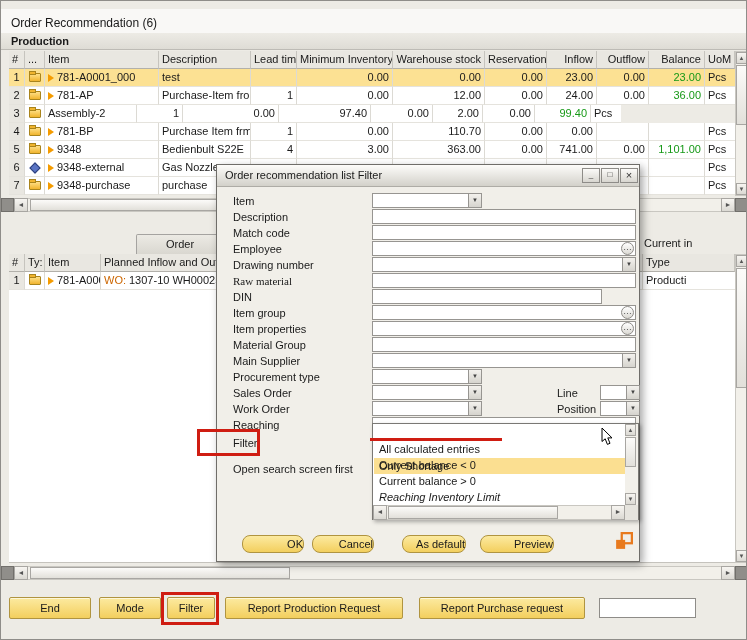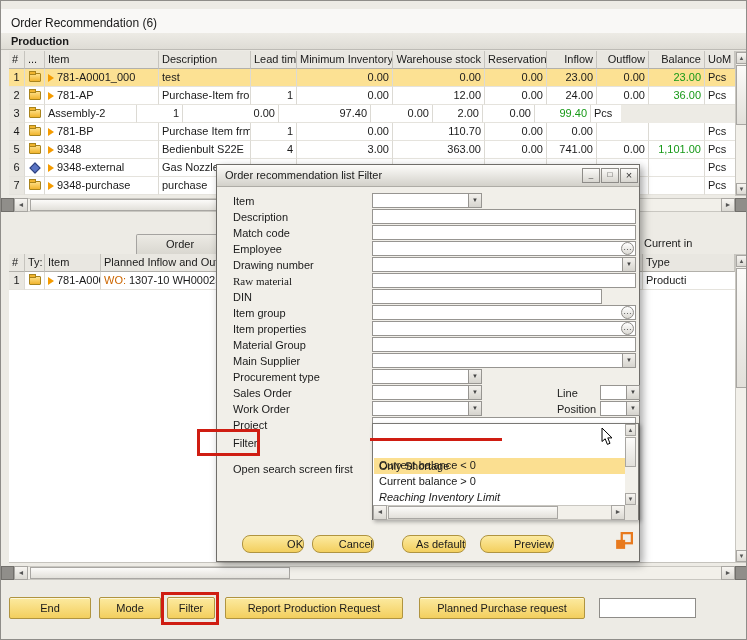--- a/index.html
+++ b/index.html
@@ -301,21 +301,21 @@
         <span class="sb-thumb" style="left:2px;width:260px;"></span>
       </span>
     <span class="sb-btn g-right"></span>
     <span class="sb-split"></span>
   </div>
 
   <div class="gold-btn" style="left:8px;top:596px;width:82px;">End</div>
   <div class="gold-btn" style="left:98px;top:596px;width:62px;">Mode</div>
   <div class="gold-btn" style="left:166px;top:596px;width:48px;">Filter</div>
   <div class="gold-btn" style="left:224px;top:596px;width:178px;">Report Production Request</div>
-  <div class="gold-btn" style="left:418px;top:596px;width:166px;">Planned Purchase request</div>
+  <div class="gold-btn" style="left:418px;top:596px;width:166px;">Report Purchase request</div>
   <input class="footer-input" value="" style="">
 
   <div class="dialog">
     <div class="dtitle">
       <span>Order recommendation list Filter</span>
     </div>
     <span class="wbtn g-min" style="left:365px;"></span>
     <span class="wbtn g-max" style="left:384px;"></span>
     <span class="wbtn g-close" style="left:403px;"></span>
 
@@ -377,29 +377,30 @@
 
     <span class="dlabel" style="top:238px;">Work Order</span>
     <div class="dctrl" style="left:155px;top:236px;width:110px;">
         <span class="combo-arrow g-down"></span>
       </div>
     <span class="dlabel" style="left:340px;top:238px;">Position</span>
     <div class="dctrl" style="left:383px;top:236px;width:40px;">
         <span class="combo-arrow g-down"></span>
       </div>
 
-    <span class="dlabel" style="top:254px;">Project</span>
+    <span class="dlabel" style="top:254px;">Reaching</span>
     <div class="dctrl" style="left:155px;top:252px;width:264px;"></div>
 
     <span class="dlabel" style="top:272px;">Filter</span>
 
     <span class="dlabel" style="top:298px;">Open search screen first</span>
 
     <div class="popup">
       <div class="opt selhl" style="top:1px;">Only Shortage</div>
+      <div class="opt" style="top:17px;">All calculated entries</div>
       <div class="opt" style="top:33px;">Current balance &lt; 0</div>
       <div class="opt" style="top:49px;">Current balance &gt; 0</div>
       <div class="opt" style="top:65px;font-style:italic;">Reaching Inventory Limit</div>
       <div class="pv">
         <span class="sbv-btn g-up" style="top:0;"></span>
         <span class="sbv-thumb" style="top:13px;height:30px;"></span>
         <span class="sbv-btn g-down" style="bottom:0;"></span>
       </div>
       <div class="ph">
         <span class="sb-btn g-left" style="height:15px;"></span>

